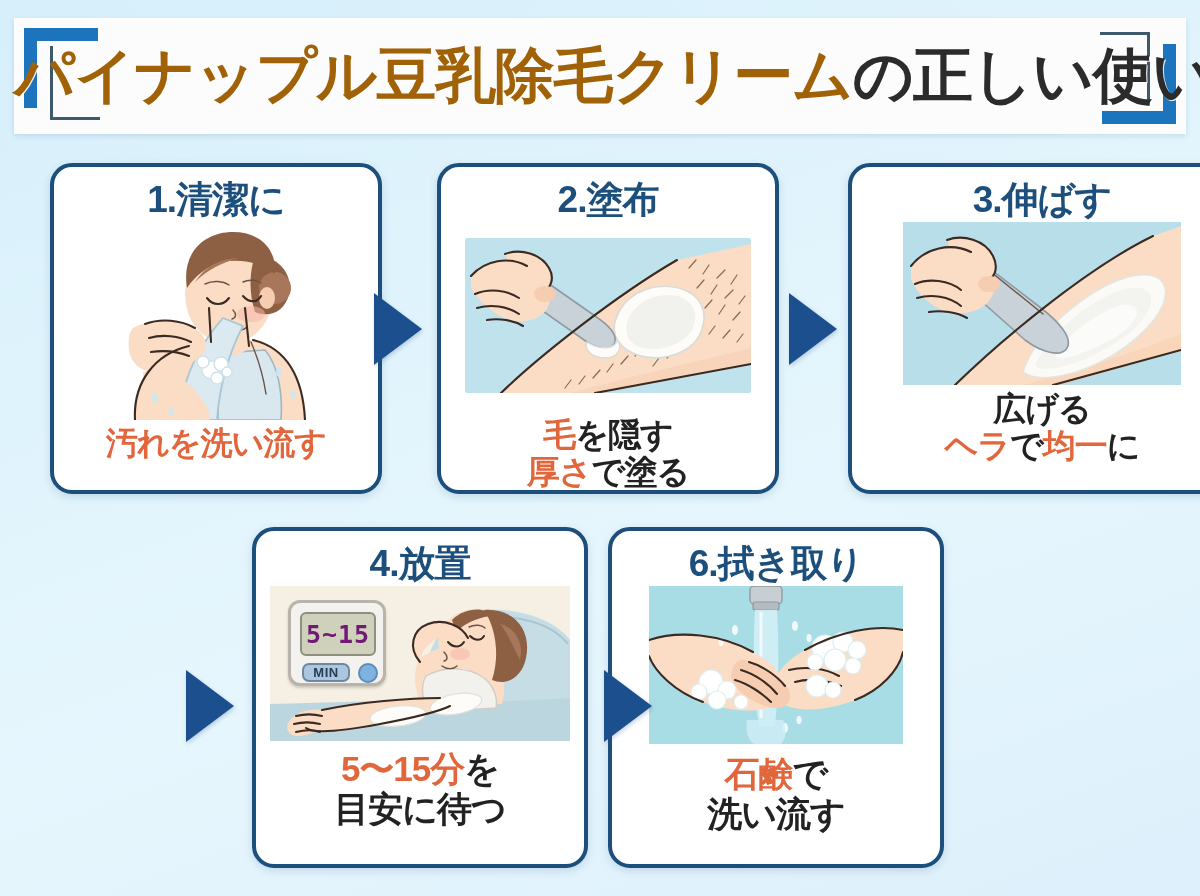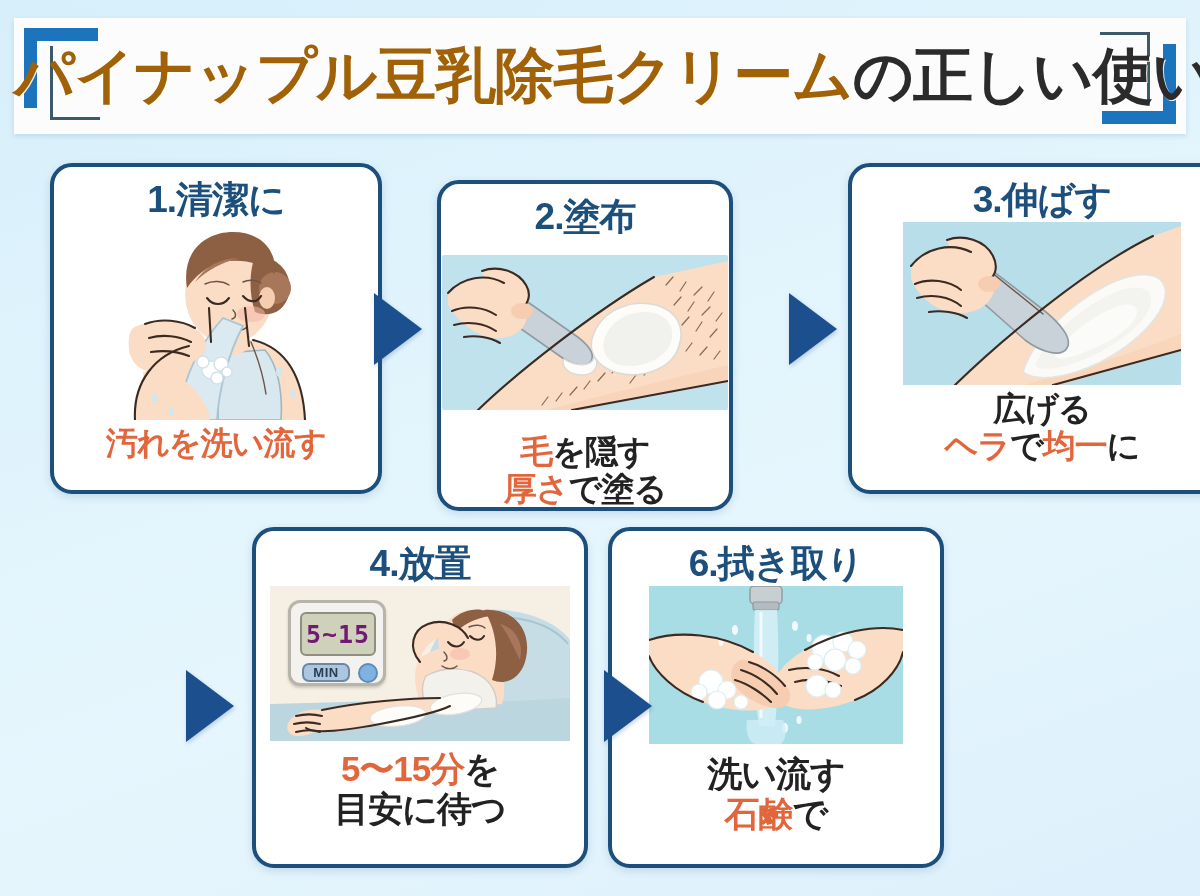--- a/index.html
+++ b/index.html
@@ -96,21 +96,21 @@
     color: #222222;
     letter-spacing: -1px;
     margin-top: 6px;
     white-space: nowrap;
   }
   .c-or { color: #e2663c; }
   .c-dk { color: #222222; }
 
   
   #card1 { left: 27px;  top: 163px; width: 332px; height: 331px; margin-left: 23px; }
-  #card2 { left: 437px; top: 180px; width: 296px; height: 331px; gap: 16px; }
+  #card2 { left: 437px; top: 163px; width: 342px; height: 331px; gap: 16px; }
   #card3 { left: 848px; top: 163px; width: 388px; height: 331px; }
   #card4 { left: 252px; top: 527px; width: 336px; height: 341px; }
   #card5 { left: 608px; top: 527px; width: 336px; height: 341px; }
 
   
   .arrow {
     position: absolute;
     width: 0; height: 0;
     border-top: 36px solid transparent;
     border-bottom: 36px solid transparent;
@@ -480,24 +480,24 @@
       <path class="outl" d="M0 54 C30 44 72 48 104 66"></path>
       <path class="outl" d="M0 70 C6 86 26 106 54 116"></path>
       <path class="outl" d="M254 44 C226 38 188 46 156 64"></path>
       <path class="outl" d="M254 66 C250 84 232 104 206 114"></path>
 
       <path d="M98 134 C96 146 100 156 106 158 L132 158 C138 152 138 142 134 134 Z" fill="#cfeef5" opacity=".8"></path>
     </svg>
   </div>
   <div class="card-caption" style="font-size:35px;margin-top:10px;">
     <div>
+      <span class="c-or">石鹸</span><span class="c-dk">で</span>
+    </div>
+    <div>
       <span class="c-dk">洗い流す</span>
-    </div>
-    <div>
-      <span class="c-or">石鹸</span><span class="c-dk">で</span>
     </div>
   </div>
 </div>
 
 <div class="arrow" id="arrow1"></div>
 <div class="arrow" id="arrow2"></div>
 <div class="arrow" id="arrow3"></div>
 <div class="arrow" id="arrow4"></div>
 
 </body></html>

